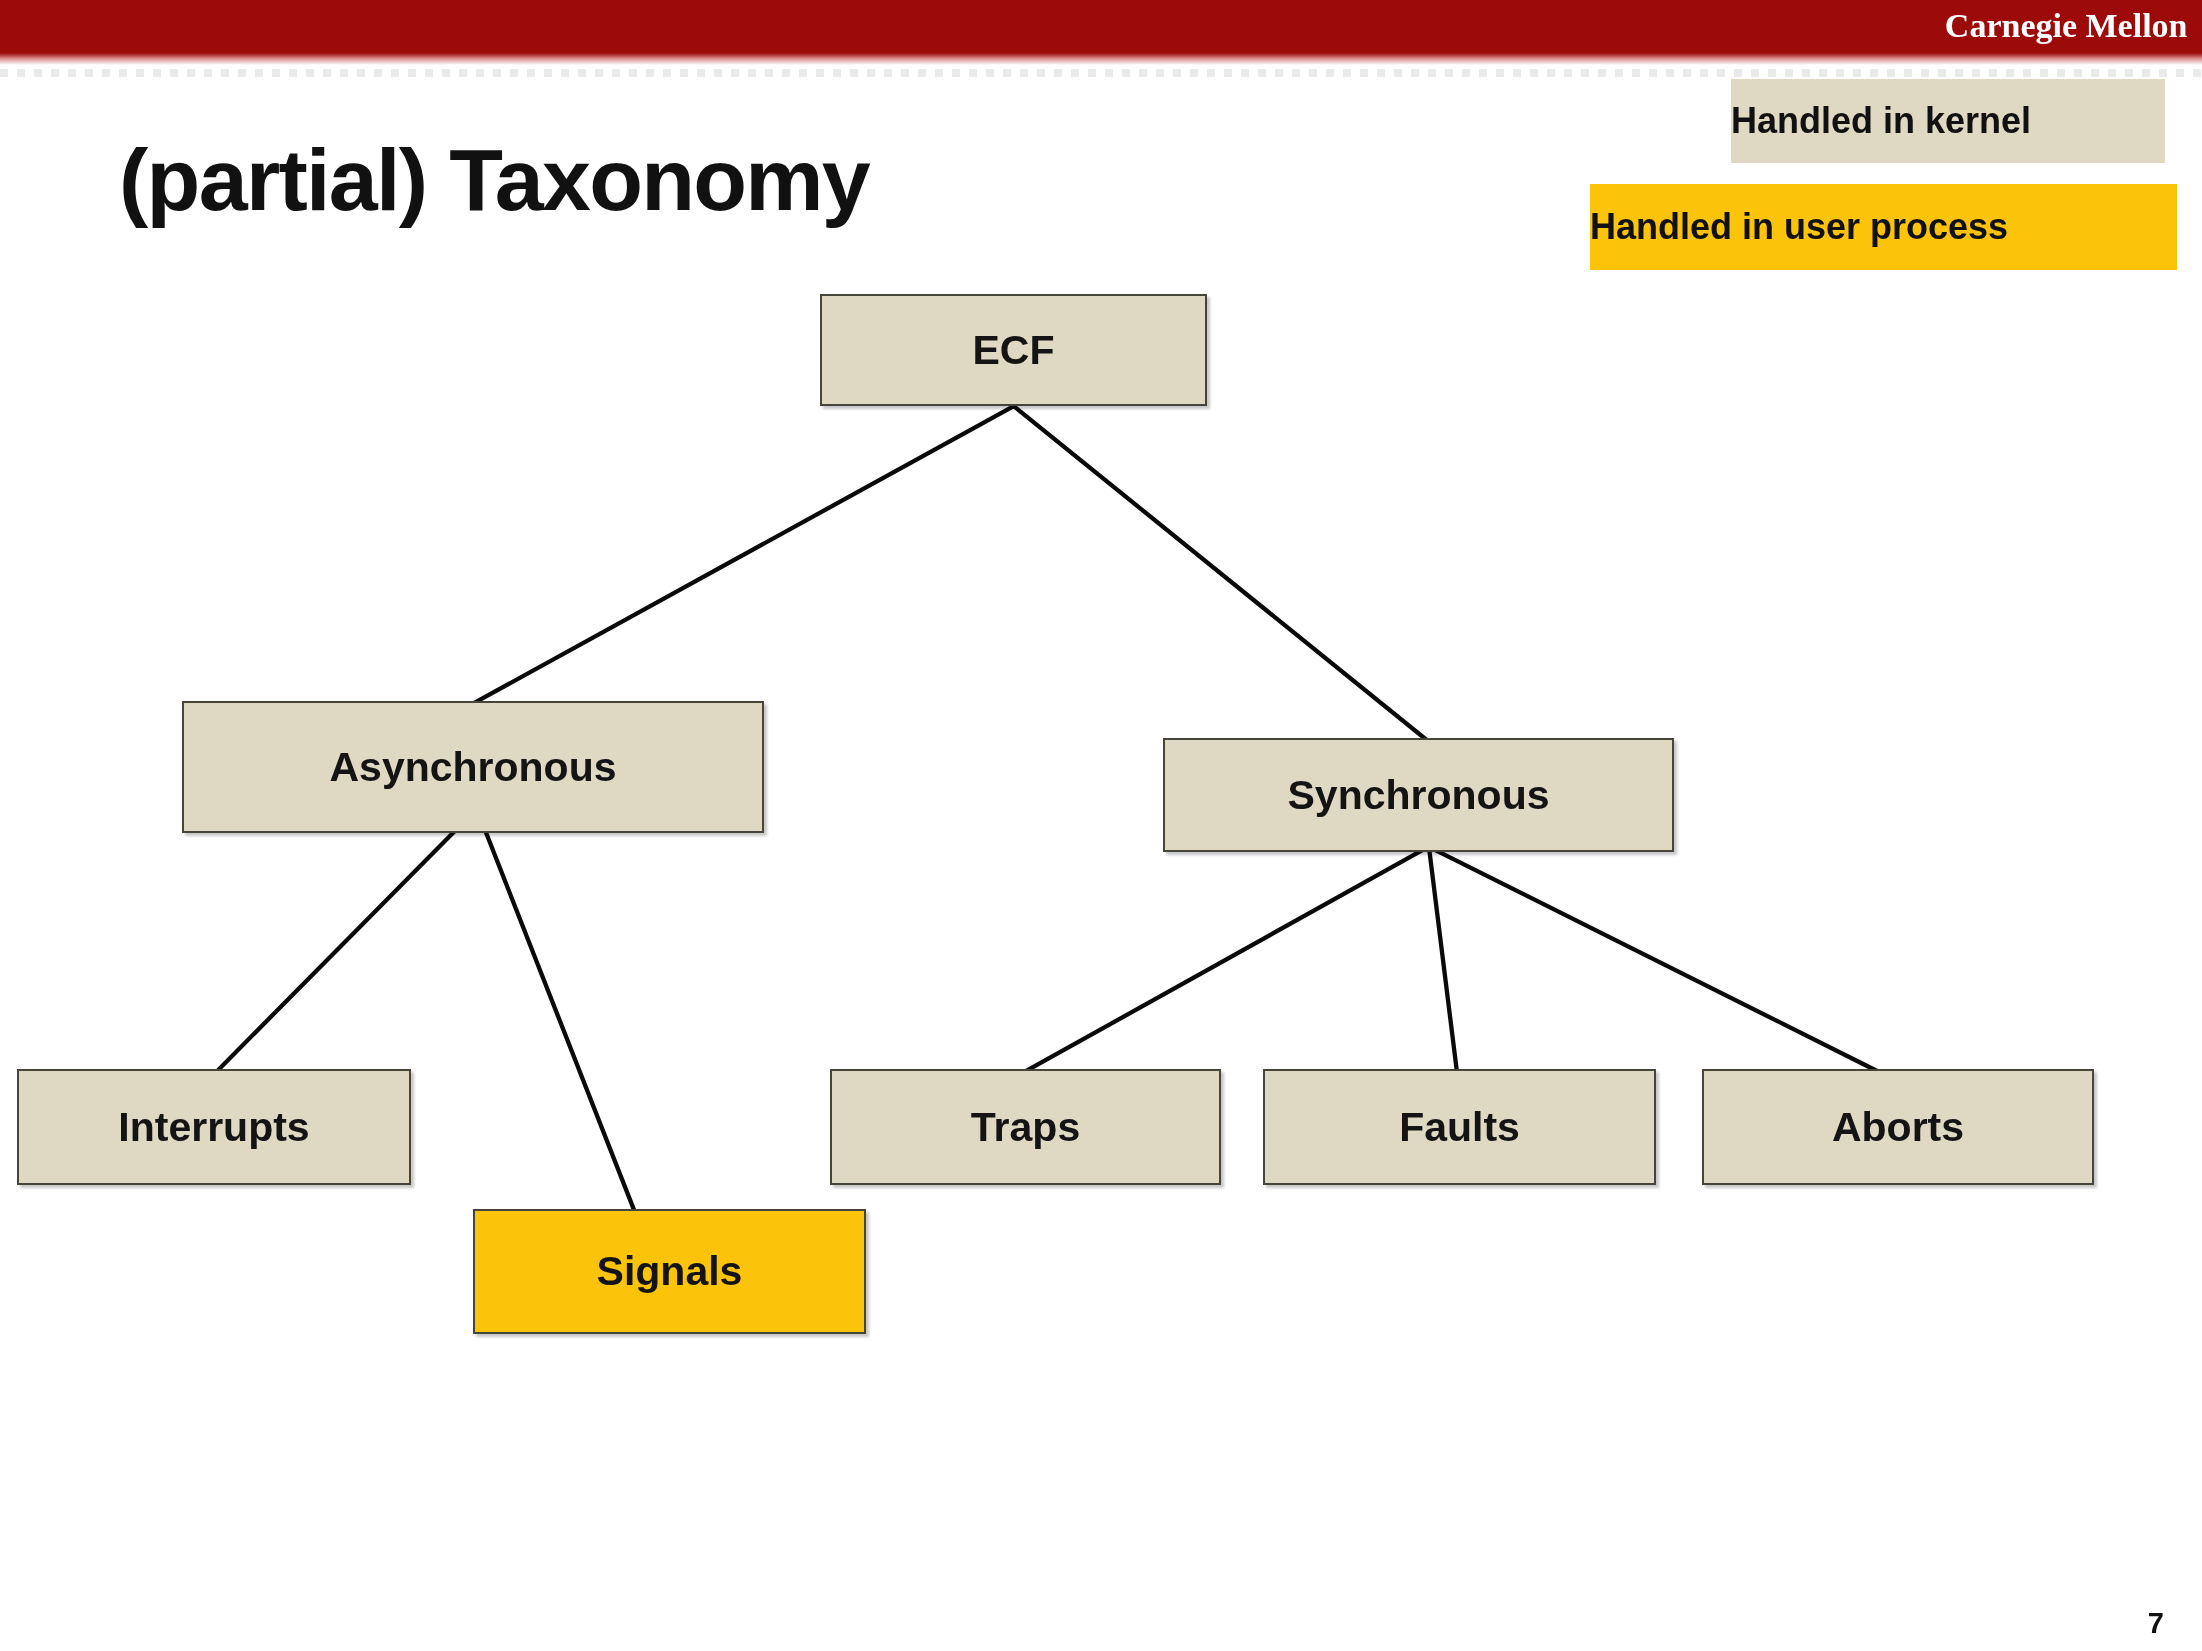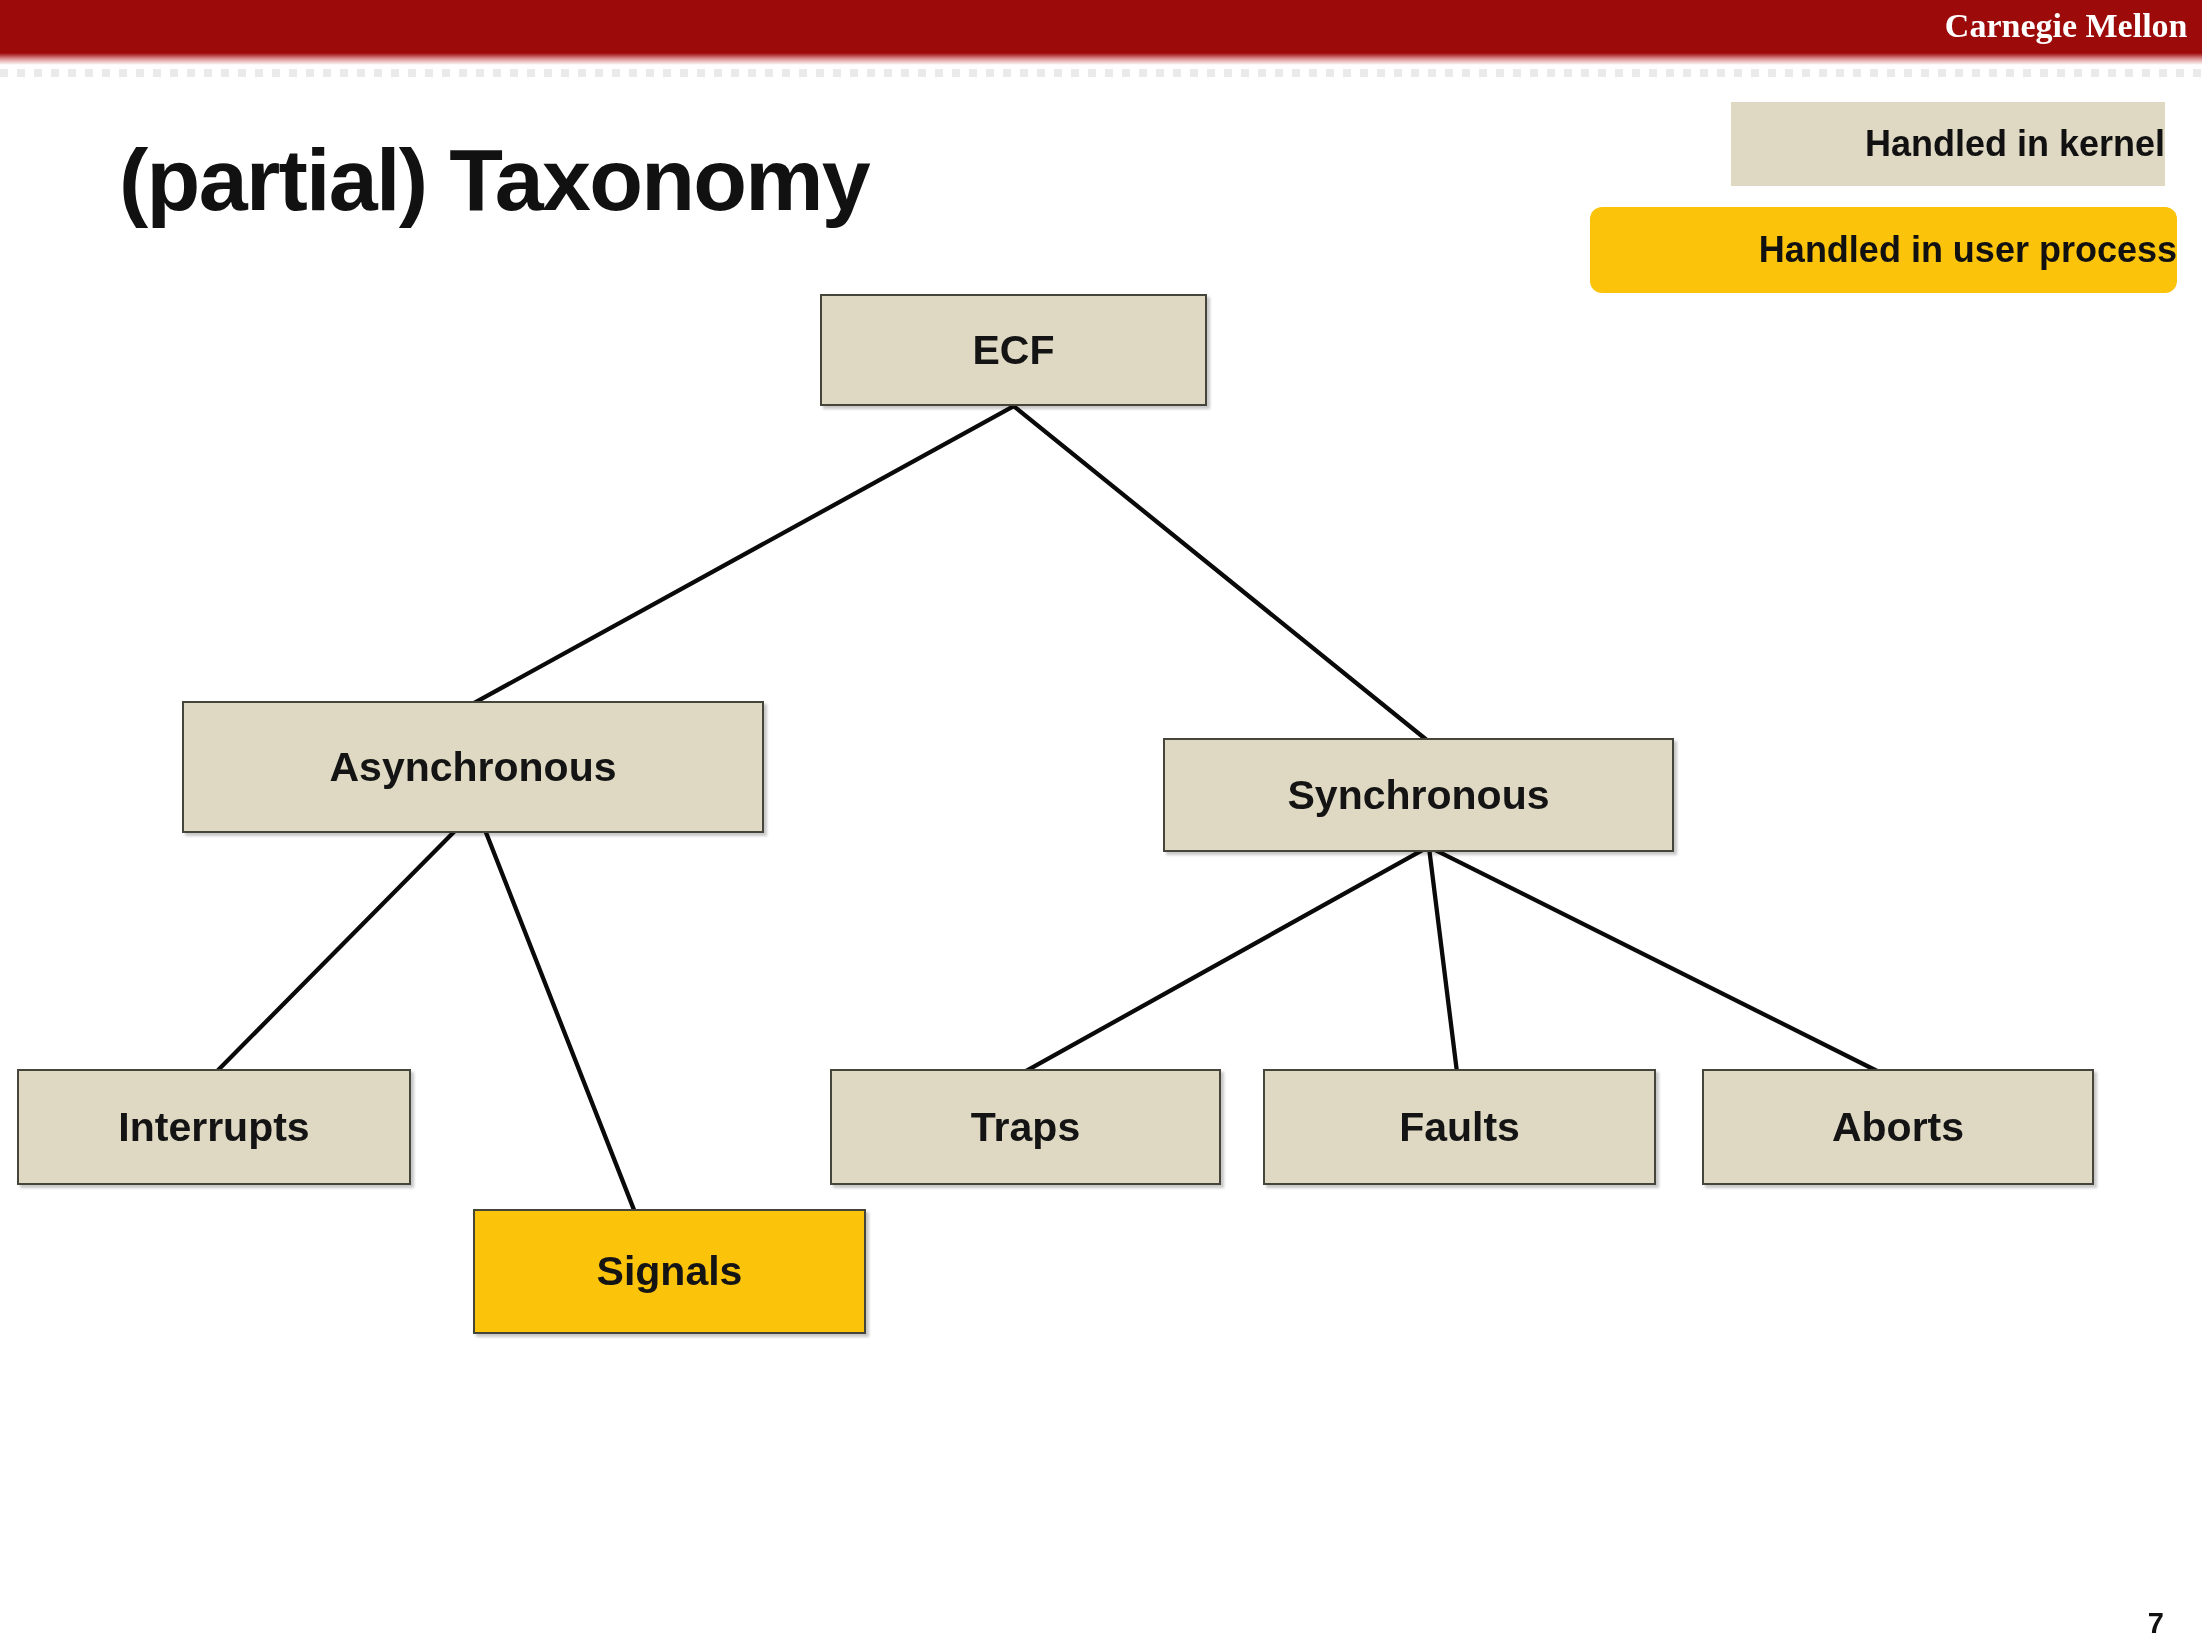--- a/index.html
+++ b/index.html
@@ -55,37 +55,35 @@
     color: #111111;
     letter-spacing: -1.7px;
     white-space: nowrap;
   }
 
   
   .legend-item {
     position: absolute;
     display: flex;
     align-items: center;
-    justify-content: flex-end;
+    justify-content: flex-start;
     font-weight: bold;
     color: #111111;
     font-size: 36px;
     white-space: nowrap;
-    margin-top: 23px;
   }
   .legend-kernel {
     left: 1731px; top: 79px;
     width: 434px; height: 84px;
     background: #DFD9C3;
   }
   .legend-user {
     left: 1590px; top: 184px;
     width: 587px; height: 86px;
     background: #FCC30B;
-    border-radius: 12px;
   }
 
   
   .node {
     position: absolute;
     display: flex;
     align-items: center;
     justify-content: center;
     background: #DFD9C3;
     border: 2.6px solid #45453C;

